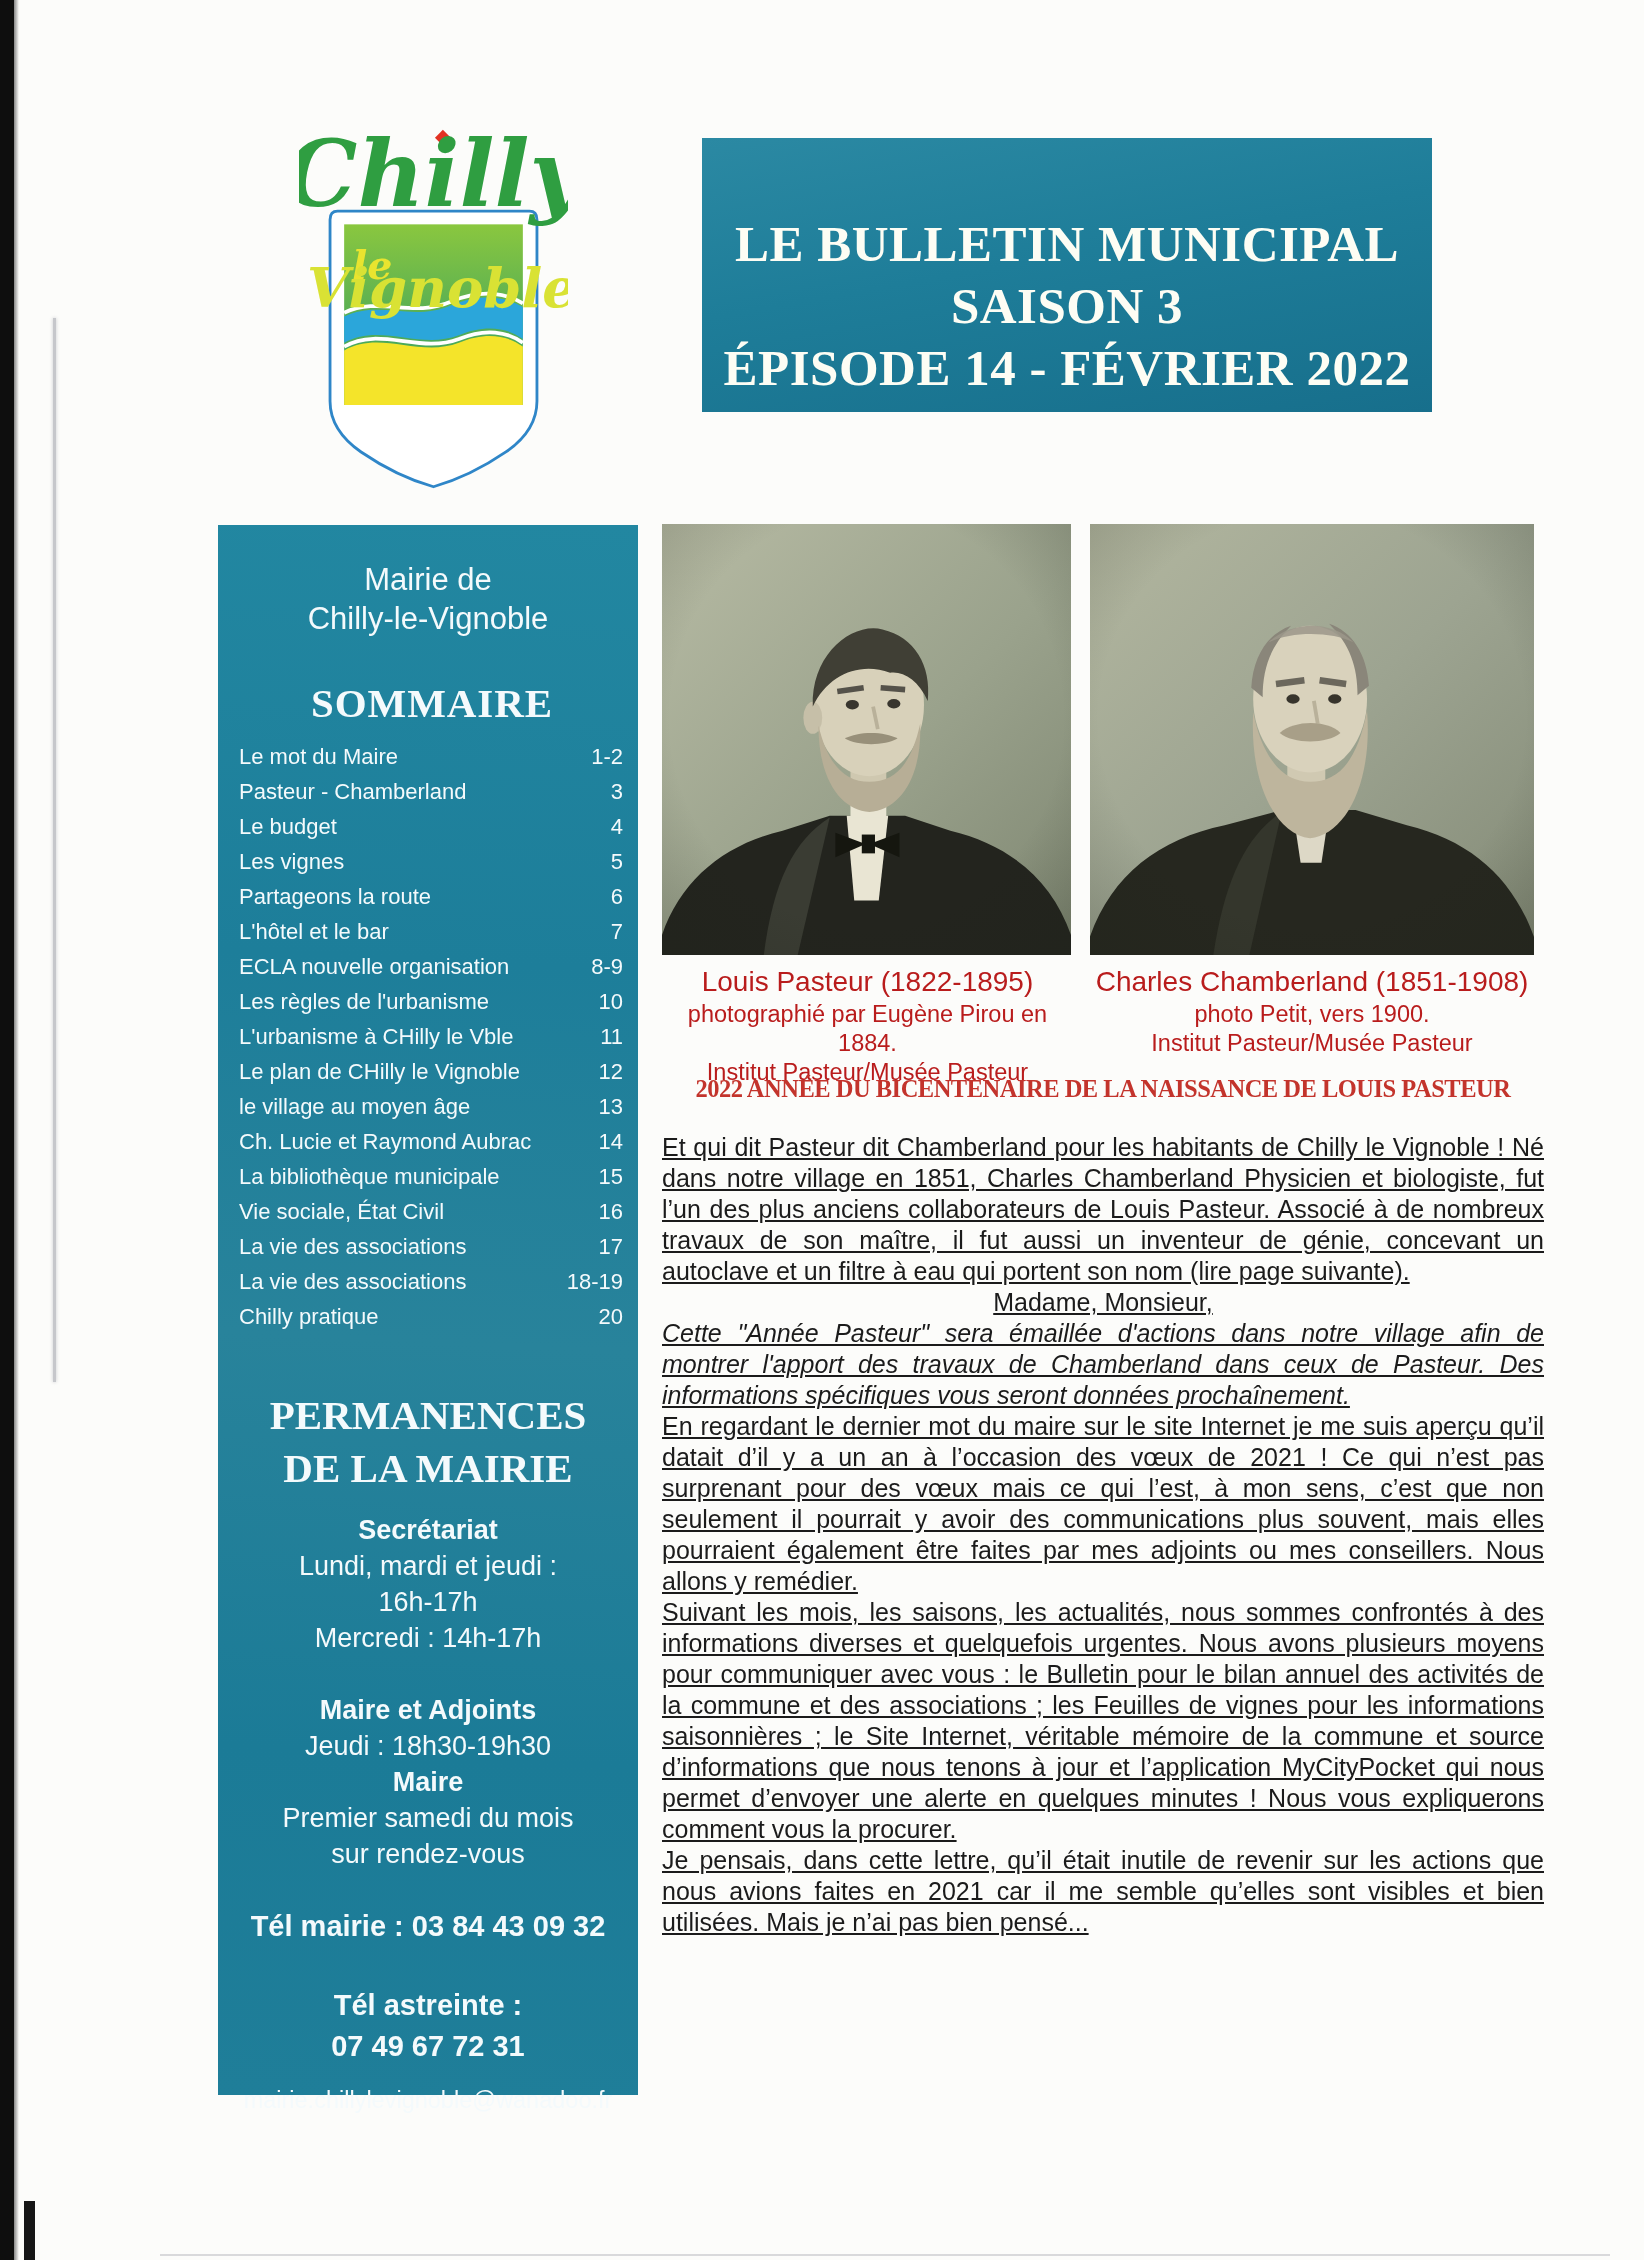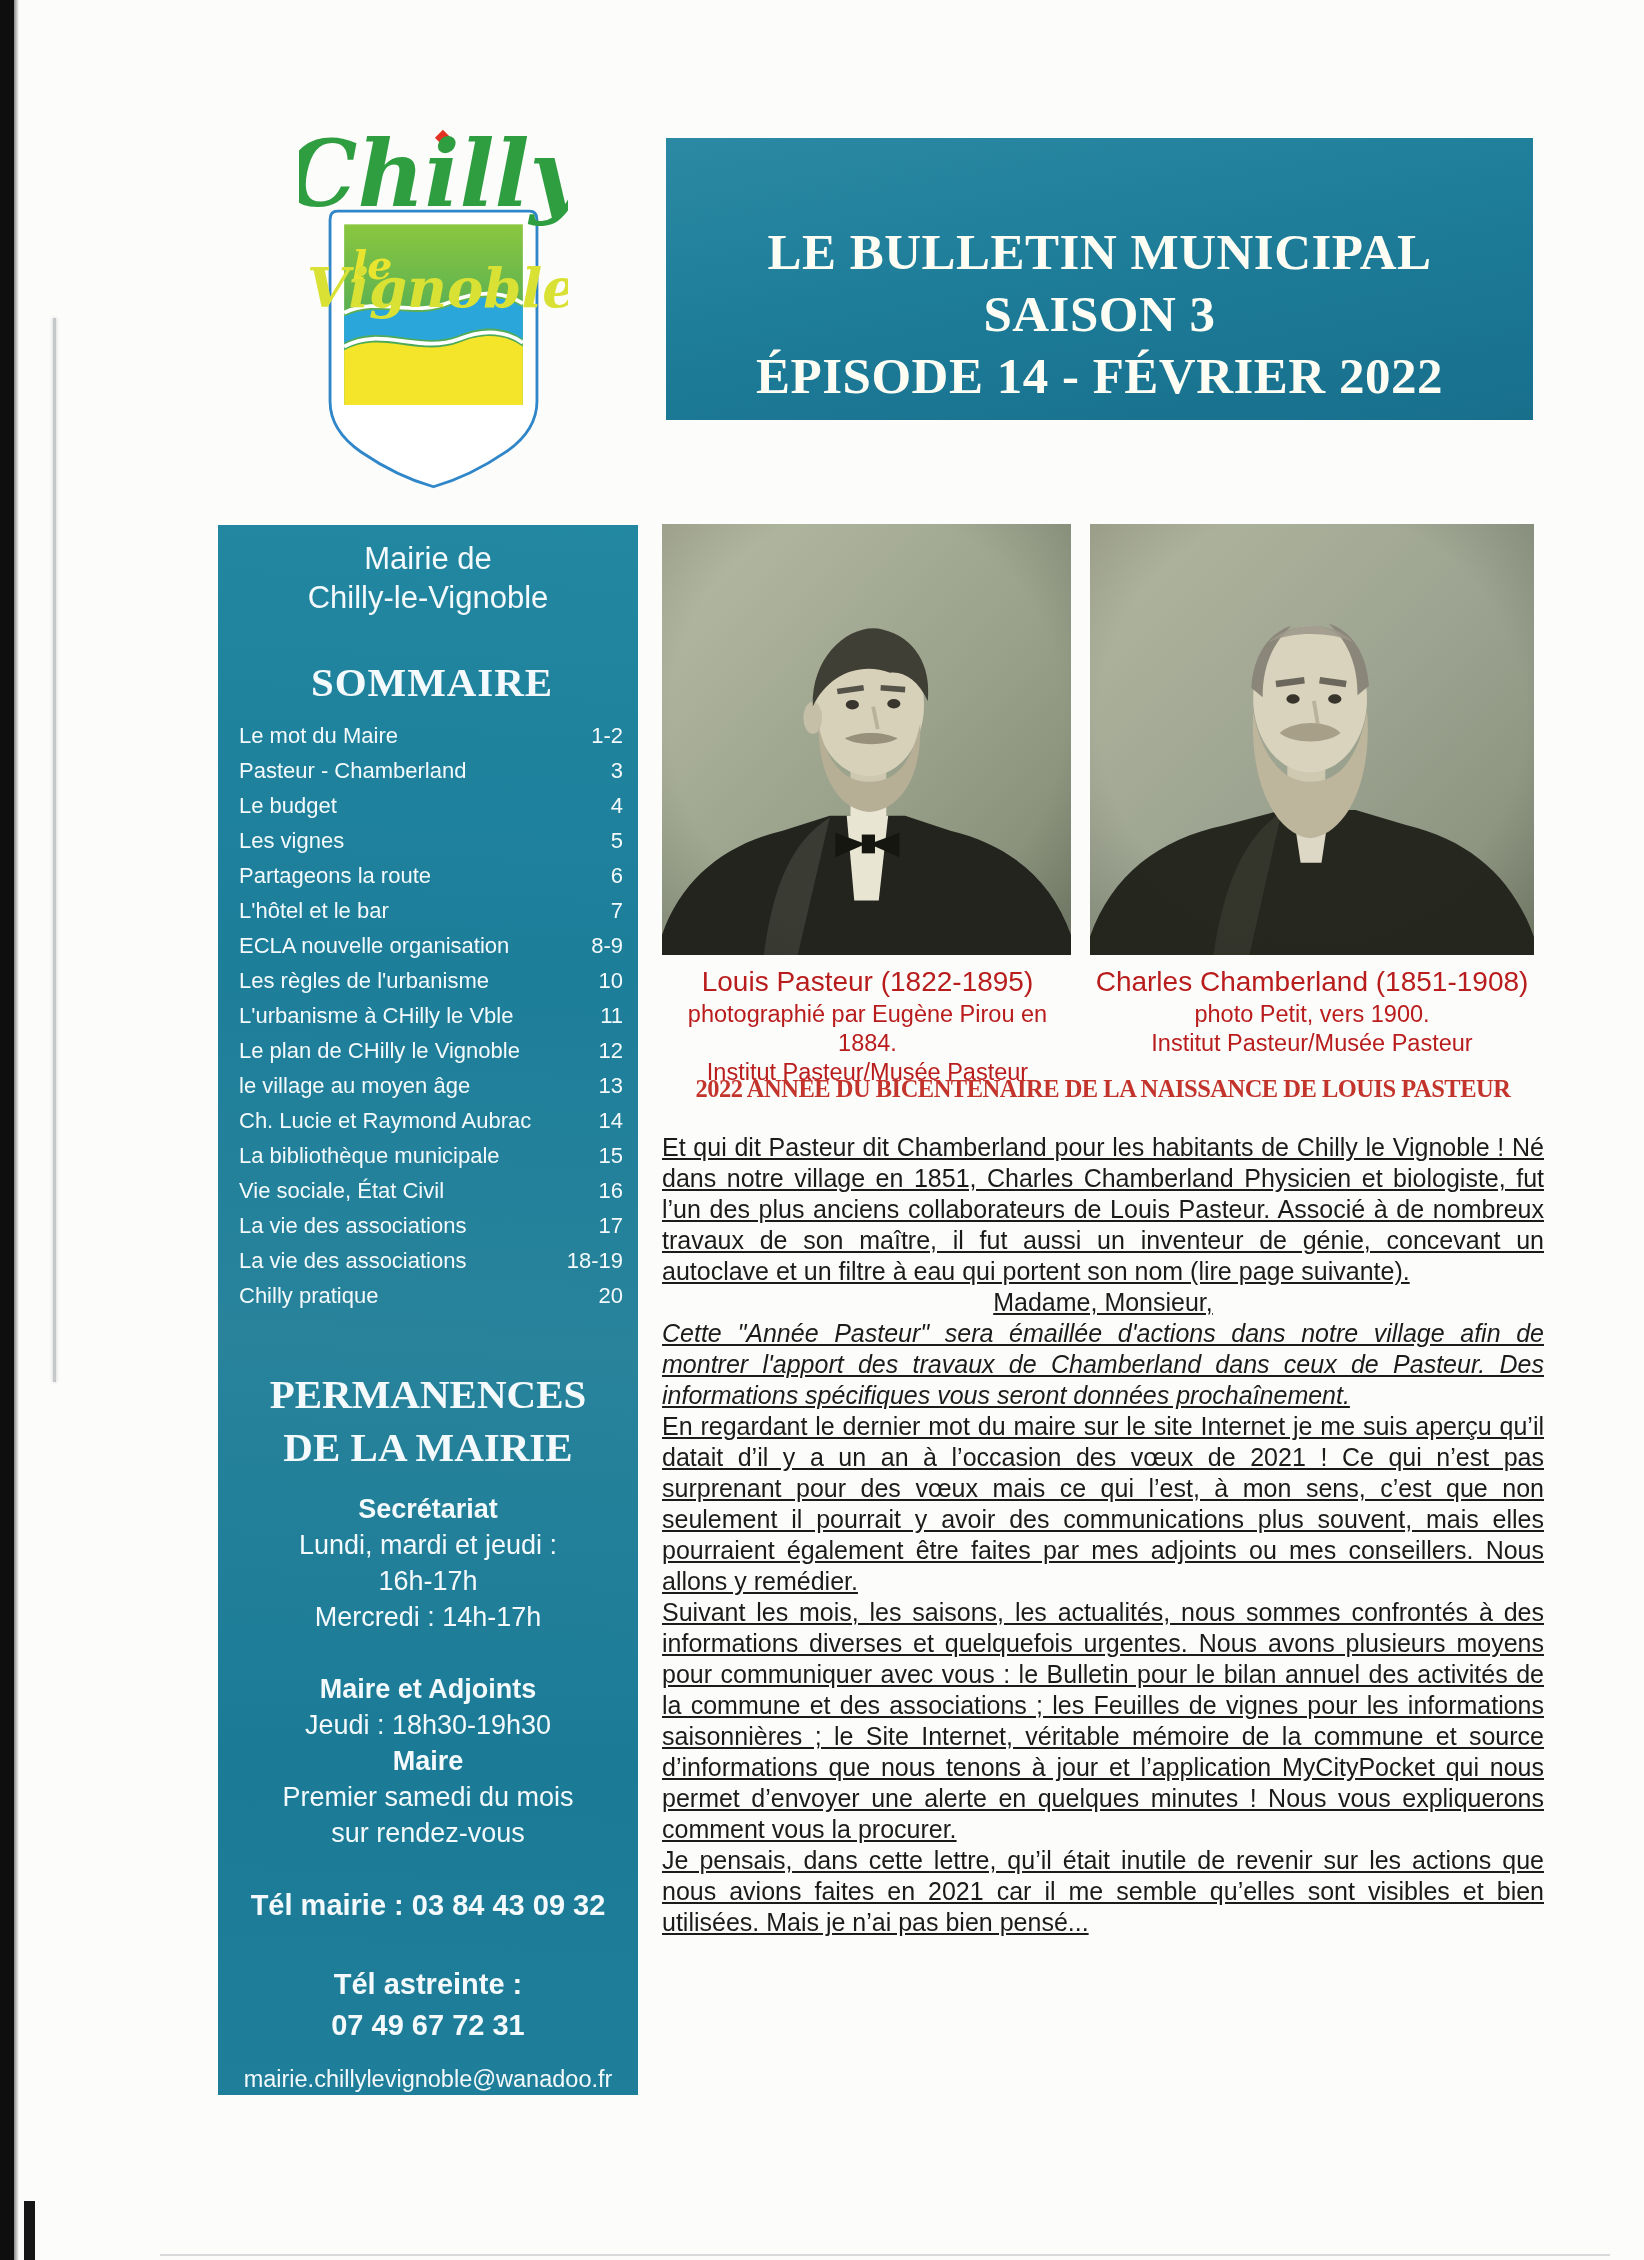--- a/index.html
+++ b/index.html
@@ -17,36 +17,36 @@
   .scan-corner{ position:absolute; left:23.5px; top:2201px; width:11.3px; height:60px; background:#161616; }
   .scan-bottom{ position:absolute; left:160px; top:2254px; width:1450px; height:1.9px; background:#d9d9db; }
 
   
   .logo { position:absolute; left:299px; top:119px; width:269px; height:380px; }
   .logo svg { width:100%; height:100%; }
   .logo text { font-family:"DejaVu Serif","Liberation Serif",serif; font-style:italic; font-weight:bold; }
 
   
   .banner {
-    position:absolute; left:666px; top:138px; width:867px; height:274px;
+    position:absolute; left:702px; top:138px; width:730px; height:274px;
     background:linear-gradient(170deg,#2b89a3 0%, #1e7d99 45%, #176f8c 100%);
     text-align:center; color:#fdfdf4;
     font-family:"Liberation Serif", serif; font-weight:bold;
-    padding-top:8px;
+    padding-top:0;
   }
   .banner-inner { padding-top:75px; }
   .banner-line { font-size:51px; line-height:62px; letter-spacing:0.5px; }
 
   
   .sidebar {
     position:absolute; left:218px; top:525px; width:420px; height:1570px;
     background:linear-gradient(183deg,#2287a1 0%, #1d7e9a 28%, #28839b 52%, #1b7b97 78%, #1f7e99 100%);
     color:#f4fafc; text-align:center;
   }
-  .mairie-header { margin-top:14px; font-size:31px; line-height:39px; }
+  .mairie-header { margin-top:35px; font-size:31px; line-height:39px; }
   .sommaire-title {
     margin:43px 0 13px 8px; font-family:"Liberation Serif",serif;
     font-size:41px; font-weight:bold; letter-spacing:0.9px; line-height:45px;
   }
   .toc { list-style:none; margin:0; padding:0 15px 0 21px; }
   .toc-row { display:flex; justify-content:space-between; font-size:22px; line-height:35px; text-align:left; }
   .toc-page { text-align:right; }
   .permanences-title {
     margin:55px 0 0 0; font-family:"Liberation Serif",serif;
     font-size:41px; font-weight:bold; line-height:53px;

